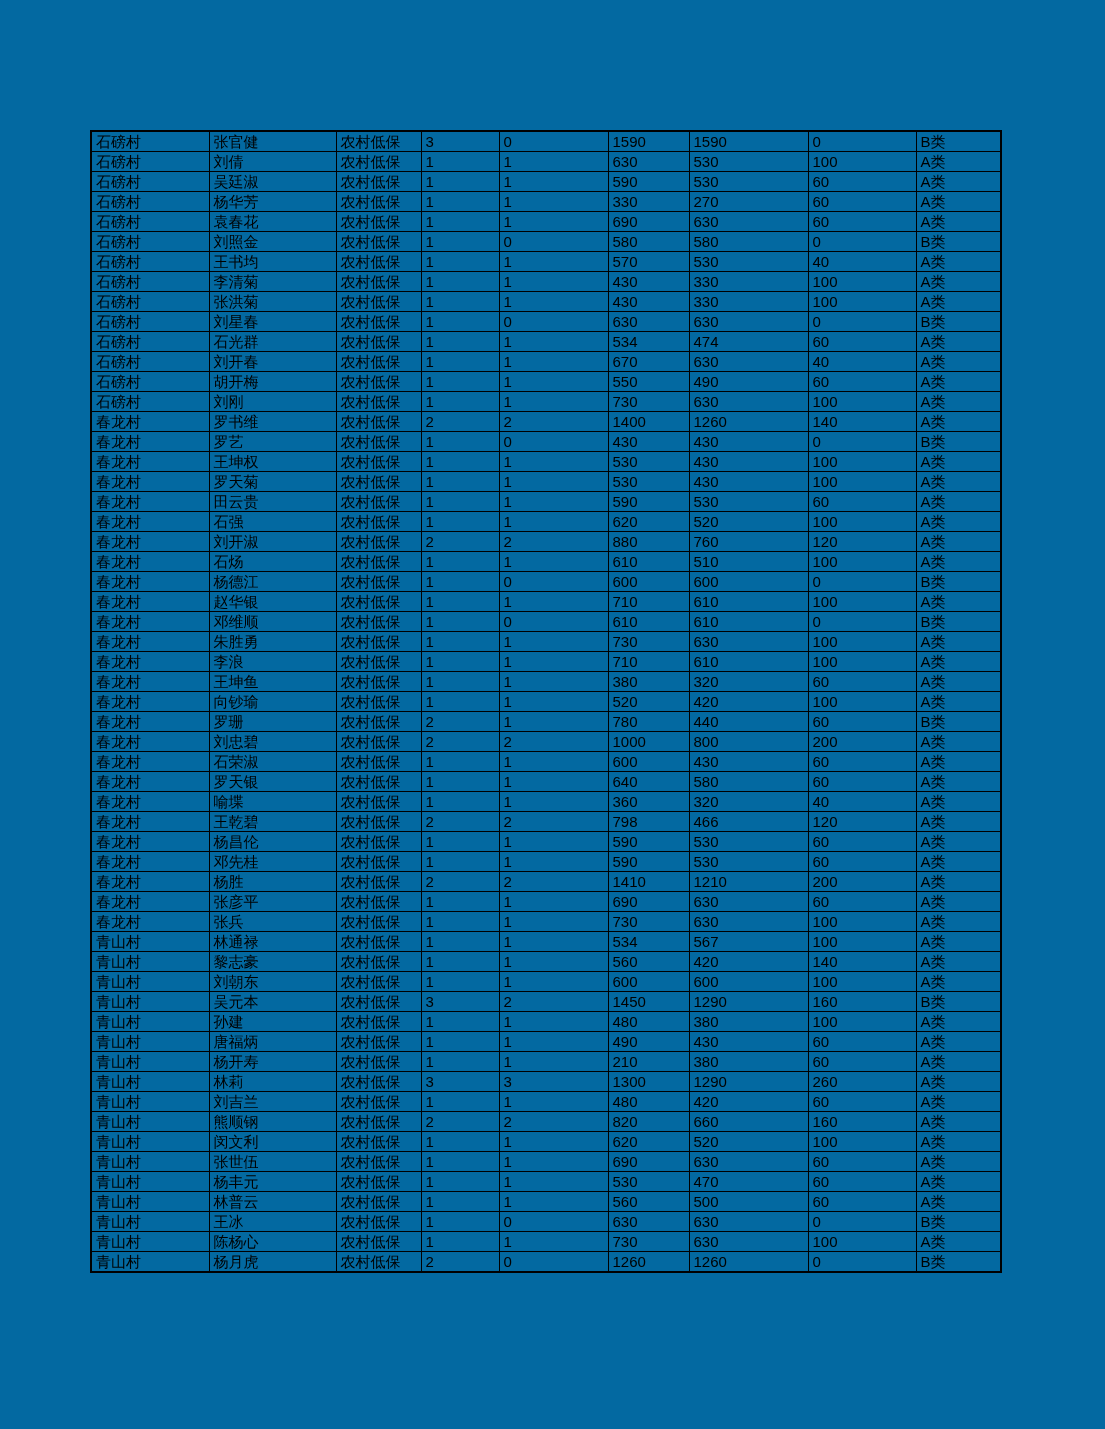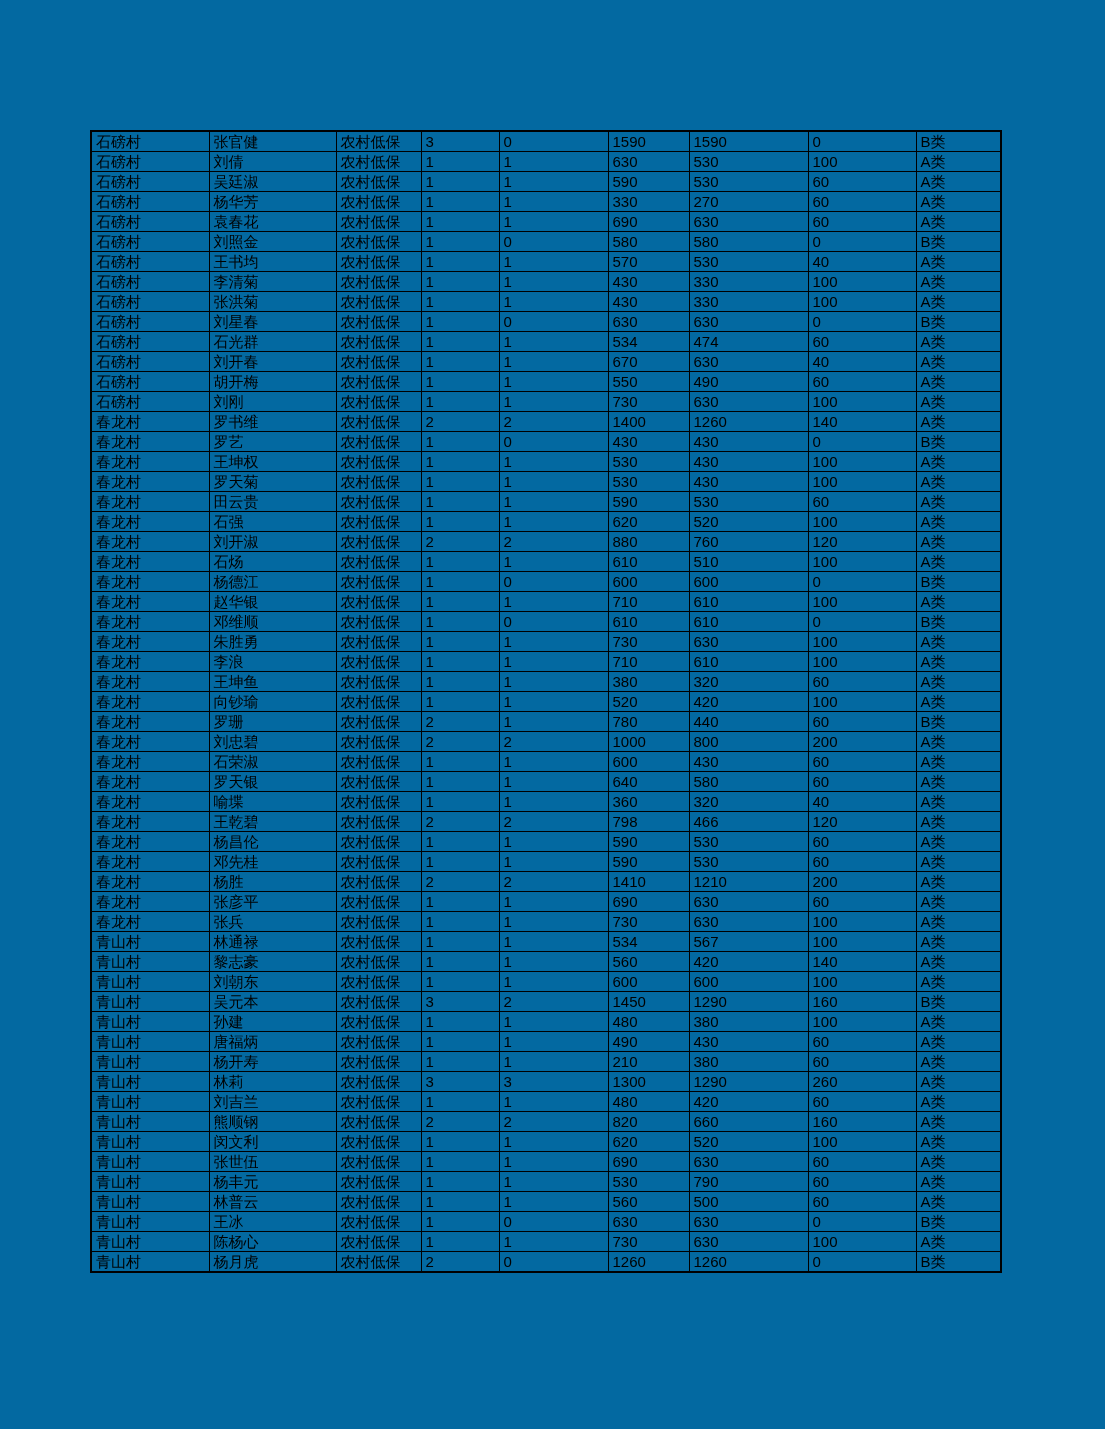--- a/index.html
+++ b/index.html
@@ -625,21 +625,21 @@
           <td>60</td>
           <td>A类</td>
         </tr>
         <tr>
           <td>青山村</td>
           <td>杨丰元</td>
           <td>农村低保</td>
           <td>1</td>
           <td>1</td>
           <td>530</td>
-          <td>790</td>
+          <td>470</td>
           <td>60</td>
           <td>A类</td>
         </tr>
         <tr>
           <td>青山村</td>
           <td>林普云</td>
           <td>农村低保</td>
           <td>1</td>
           <td>1</td>
           <td>560</td>

